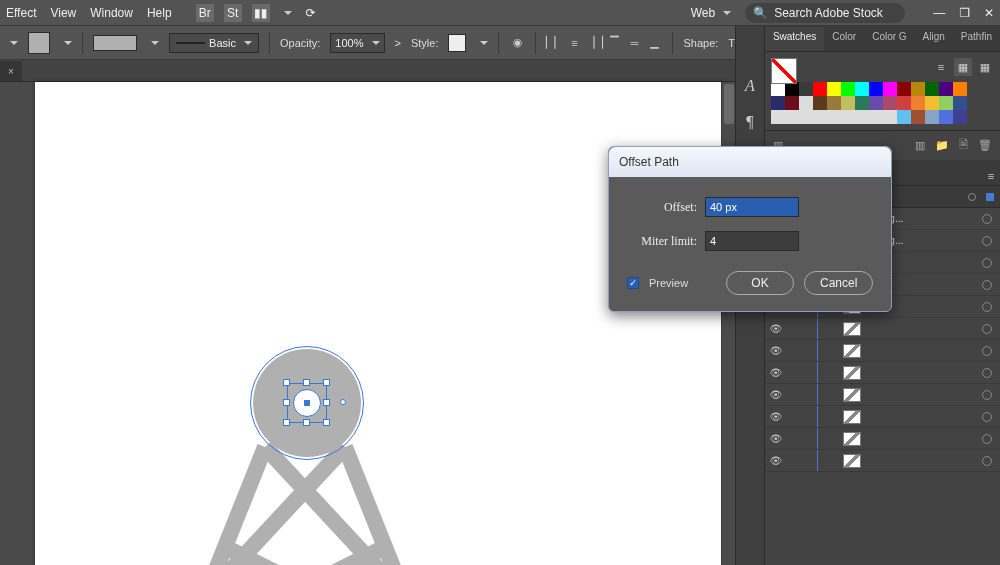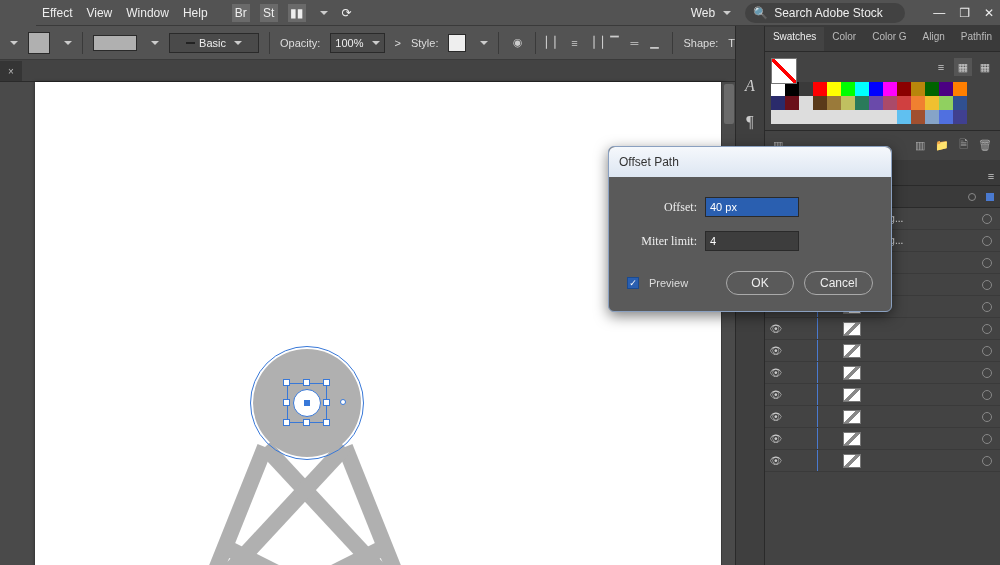--- a/index.html
+++ b/index.html
@@ -1,33 +1,33 @@
 <!DOCTYPE html>
 <html><head>
 <meta charset="utf-8">
 <style>
   * { box-sizing: border-box; margin: 0; padding: 0; font-family: "Segoe UI", Tahoma, sans-serif; }
   body { width: 1000px; height: 565px; background: #535353; overflow: hidden; position: relative; color: #ddd; font-size: 11px; }
 
   
-  .menubar { height: 26px; background: #535353; display: flex; align-items: center; padding: 0 6px; gap: 14px; border-bottom: 1px solid #3a3a3a; margin-left: 36px; }
+  .menubar { height: 26px; background: #535353; display: flex; align-items: center; padding: 0 6px; gap: 14px; border-bottom: 1px solid #3a3a3a; }
   .menubar span { font-size: 12px; color: #eee; }
   .menubar .mb-icons { display: flex; gap: 10px; margin-left: 10px; align-items:center;}
   .mb-ico { width: 18px; height: 18px; background:#6a6a6a; display:flex;align-items:center;justify-content:center;font-size:9px;color:#ddd;}
   .menubar .spacer { flex: 1; }
   .doc-combo { height:18px; display:flex;align-items:center;gap:4px;color:#eee;font-size:12px;}
   .search { width: 160px; height: 20px; background: #424242; border-radius: 10px; display:flex;align-items:center;gap:6px;padding:0 8px;color:#aaa;font-size:11px;}
   .winbtns { display:flex; gap:14px; margin-left:14px; font-size:14px; color:#ccc;}
 
   
   .optbar { height: 34px; background: #535353; display:flex; align-items:center; gap:10px; padding:0 6px; border-bottom:1px solid #3a3a3a; }
   .swatch { width:22px;height:22px;border:1px solid #2a2a2a;}
   .fillswatch{background:#b0b0b0;}
   .strokebox{width:44px;height:16px;background:#b0b0b0;border:1px solid #2a2a2a;}
-  .combo{height:20px;display:flex;align-items:center;gap:4px;padding:0 16px;background:#4a4a4a;border:1px solid #2a2a2a;font-size:11px;color:#eee;}
+  .combo{height:20px;display:flex;align-items:center;gap:4px;padding:0 6px;background:#4a4a4a;border:1px solid #2a2a2a;font-size:11px;color:#eee;}
   .combo.small{padding:0 4px;}
   .vsep{width:1px;height:22px;background:#3a3a3a;}
   .ico16{width:16px;height:16px;display:flex;align-items:center;justify-content:center;color:#ccc;}
   .alignset{display:flex;gap:4px;}
   .rightbtns{margin-left:auto;display:flex;gap:10px;align-items:center;}
 
   
   .tabstrip{height:22px;background:#434343;display:flex;align-items:flex-end;border-bottom:1px solid #2a2a2a;}
   .tab{height:20px;padding:3px 8px;background:#353535;display:flex;align-items:center;gap:6px;font-size:11px;color:#ddd;}
   .tab .x{font-size:10px;color:#bbb;}

